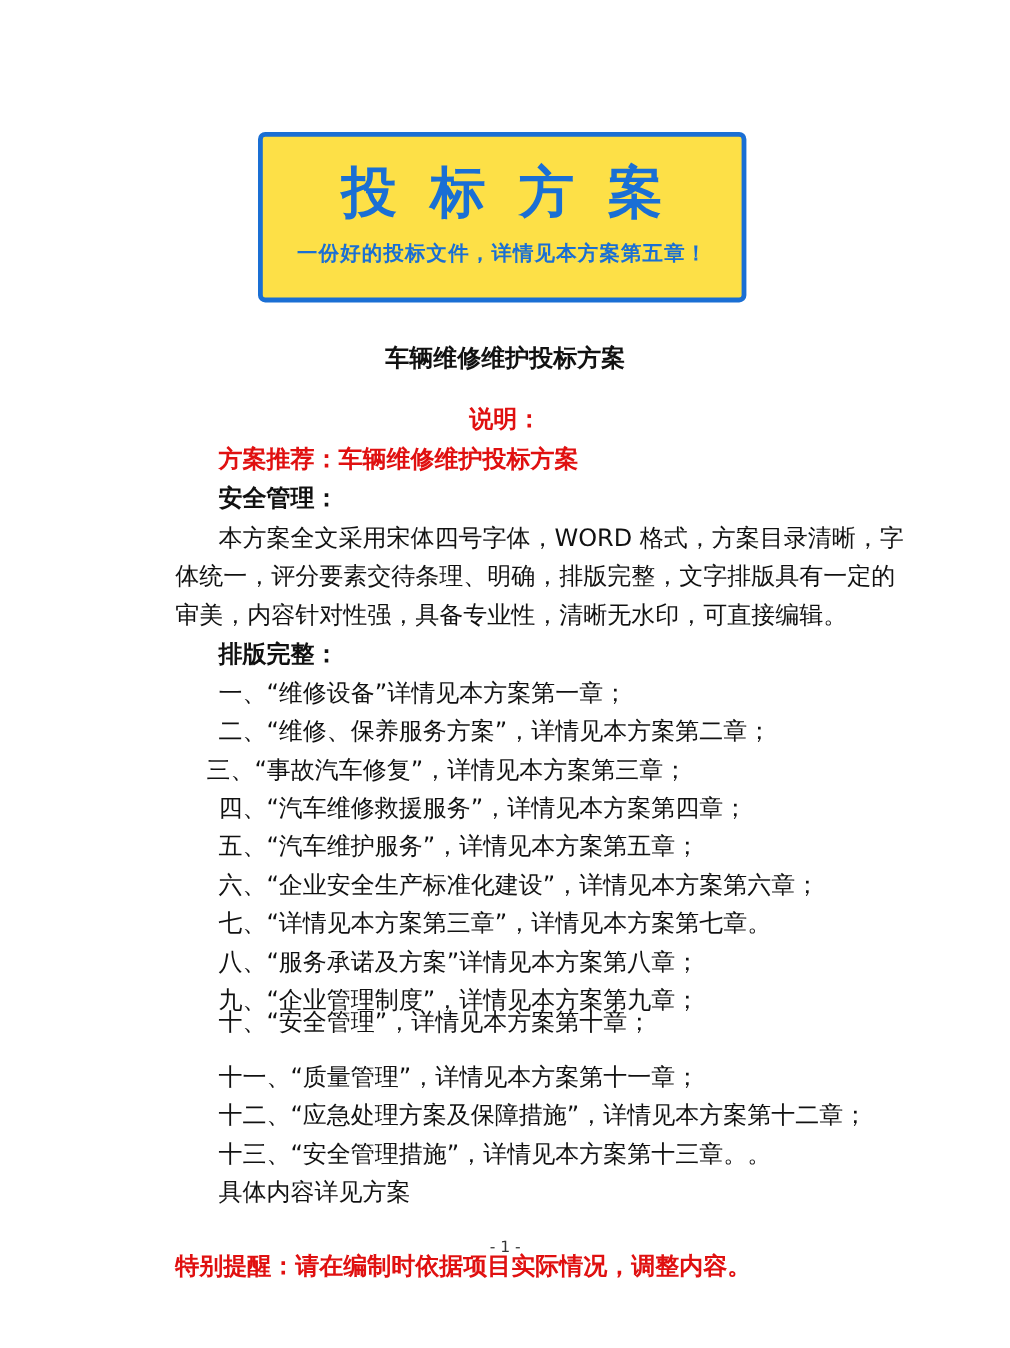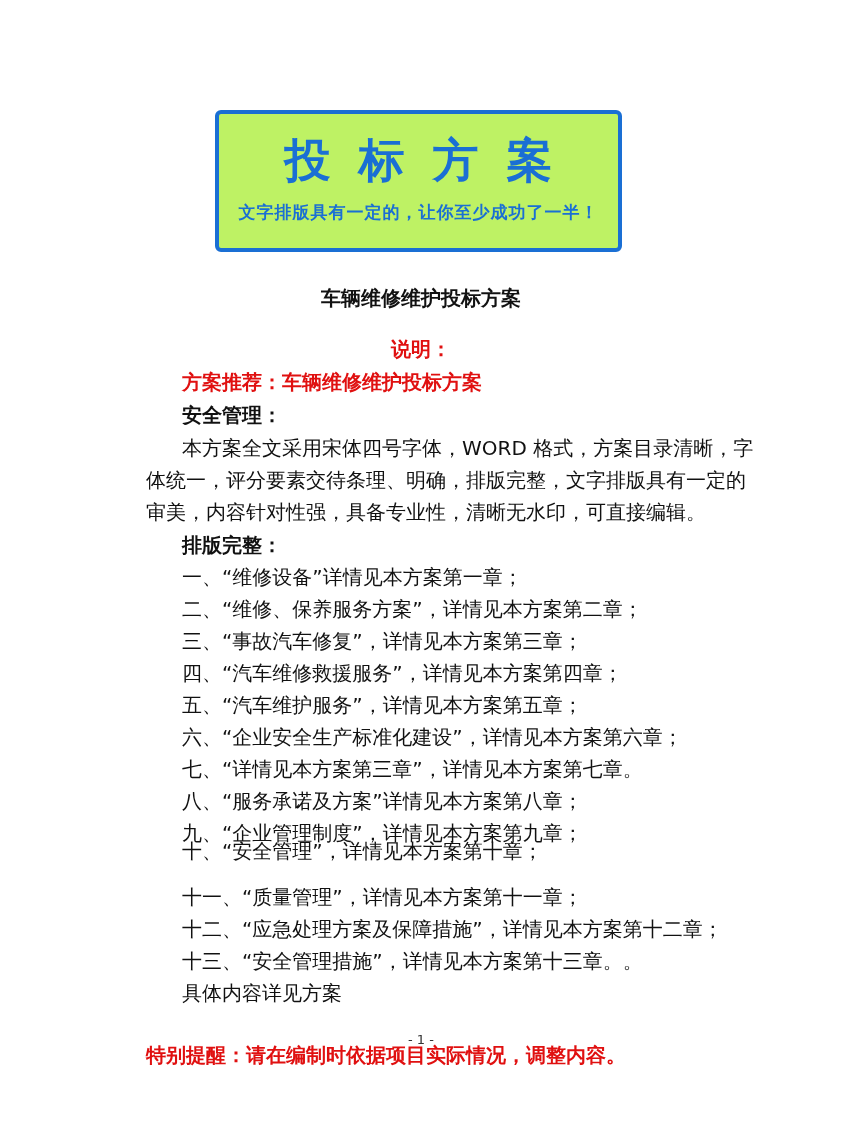--- a/index.html
+++ b/index.html
@@ -4,21 +4,21 @@
 <style>
   html, body { margin: 0; padding: 0; background: #ffffff; }
   body {
     width: 842px; height: 1123px; position: relative; overflow: hidden;
     font-family: "DejaVu Sans", "Liberation Sans", sans-serif;
     color: #111;
   }
   .banner {
     position: absolute; left: 215px; top: 110px; width: 407px; height: 142px;
     border: 4px solid #1a6fd4; border-radius: 6px; box-sizing: border-box;
-    background: #bef264;
+    background: #fde047;
   }
   .banner-title {
     position: absolute; left: 0; right: 0; top: 18px; text-align: center;
     font-size: 46px; font-weight: bold; color: #1a6fd4; letter-spacing: 28px;
     padding-left: 28px; line-height: 56px;
   }
   .banner-sub {
     position: absolute; left: 0; right: 0; top: 86px; text-align: center;
     font-size: 17px; font-weight: bold; color: #1a6fd4; letter-spacing: 1px;
     line-height: 24px;
@@ -37,38 +37,38 @@
   .page-num {
     position: absolute; left: 0; right: 0; top: 1032px; text-align: center;
     font-size: 13px; color: #333;
   }
 </style>
 </head>
 <body>
 
 <div class="banner">
   <div class="banner-title">投标方案</div>
-  <div class="banner-sub">文字排版具有一定的，让你至少成功了一半！</div>
+  <div class="banner-sub">一份好的投标文件，详情见本方案第五章！</div>
 </div>
 
 <div class="doc-title">车辆维修维护投标方案</div>
 
 <div class="line red center" style="top:336px;">说明：</div>
 <div class="line red" style="left:182px; top:369px;">方案推荐：车辆维修维护投标方案</div>
 <div class="line bold" style="left:182px; top:402px;">安全管理：</div>
 
 <div class="line" style="left:182px; top:435px;">本方案全文采用宋体四号字体，WORD 格式，方案目录清晰，字</div>
 <div class="line" style="left:146px; top:467px;">体统一，评分要素交待条理、明确，排版完整，文字排版具有一定的</div>
 <div class="line" style="left:146px; top:499px;">审美，内容针对性强，具备专业性，清晰无水印，可直接编辑。</div>
 
 <div class="line bold" style="left:182px; top:532px;">排版完整：</div>
 
 <div class="line" style="left:182px; top:564px;">一、“维修设备”详情见本方案第一章；</div>
 <div class="line" style="left:182px; top:596px;">二、“维修、保养服务方案”，详情见本方案第二章；</div>
-<div class="line" style="left:182px; top:628px;">三、“事故汽车修复”，详情见本方案第三章；</div>
+<div class="line" style="left:172px; top:628px;">三、“事故汽车修复”，详情见本方案第三章；</div>
 <div class="line" style="left:182px; top:660px;">四、“汽车维修救援服务”，详情见本方案第四章；</div>
 <div class="line" style="left:182px; top:692px;">五、“汽车维护服务”，详情见本方案第五章；</div>
 <div class="line" style="left:182px; top:724px;">六、“企业安全生产标准化建设”，详情见本方案第六章；</div>
 <div class="line" style="left:182px; top:756px;">七、“详情见本方案第三章”，详情见本方案第七章。</div>
 <div class="line" style="left:182px; top:788px;">八、“服务承诺及方案”详情见本方案第八章；</div>
 <div class="line" style="left:182px; top:820px;">九、“企业管理制度”，详情见本方案第九章；</div>
 <div class="line" style="left:182px; top:828px;margin-top:10px;">十、“安全管理”，详情见本方案第十章；</div>
 <div class="line" style="left:182px; top:884px;">十一、“质量管理”，详情见本方案第十一章；</div>
 <div class="line" style="left:182px; top:916px;">十二、“应急处理方案及保障措施”，详情见本方案第十二章；</div>
 <div class="line" style="left:182px; top:948px;">十三、“安全管理措施”，详情见本方案第十三章。。</div>

